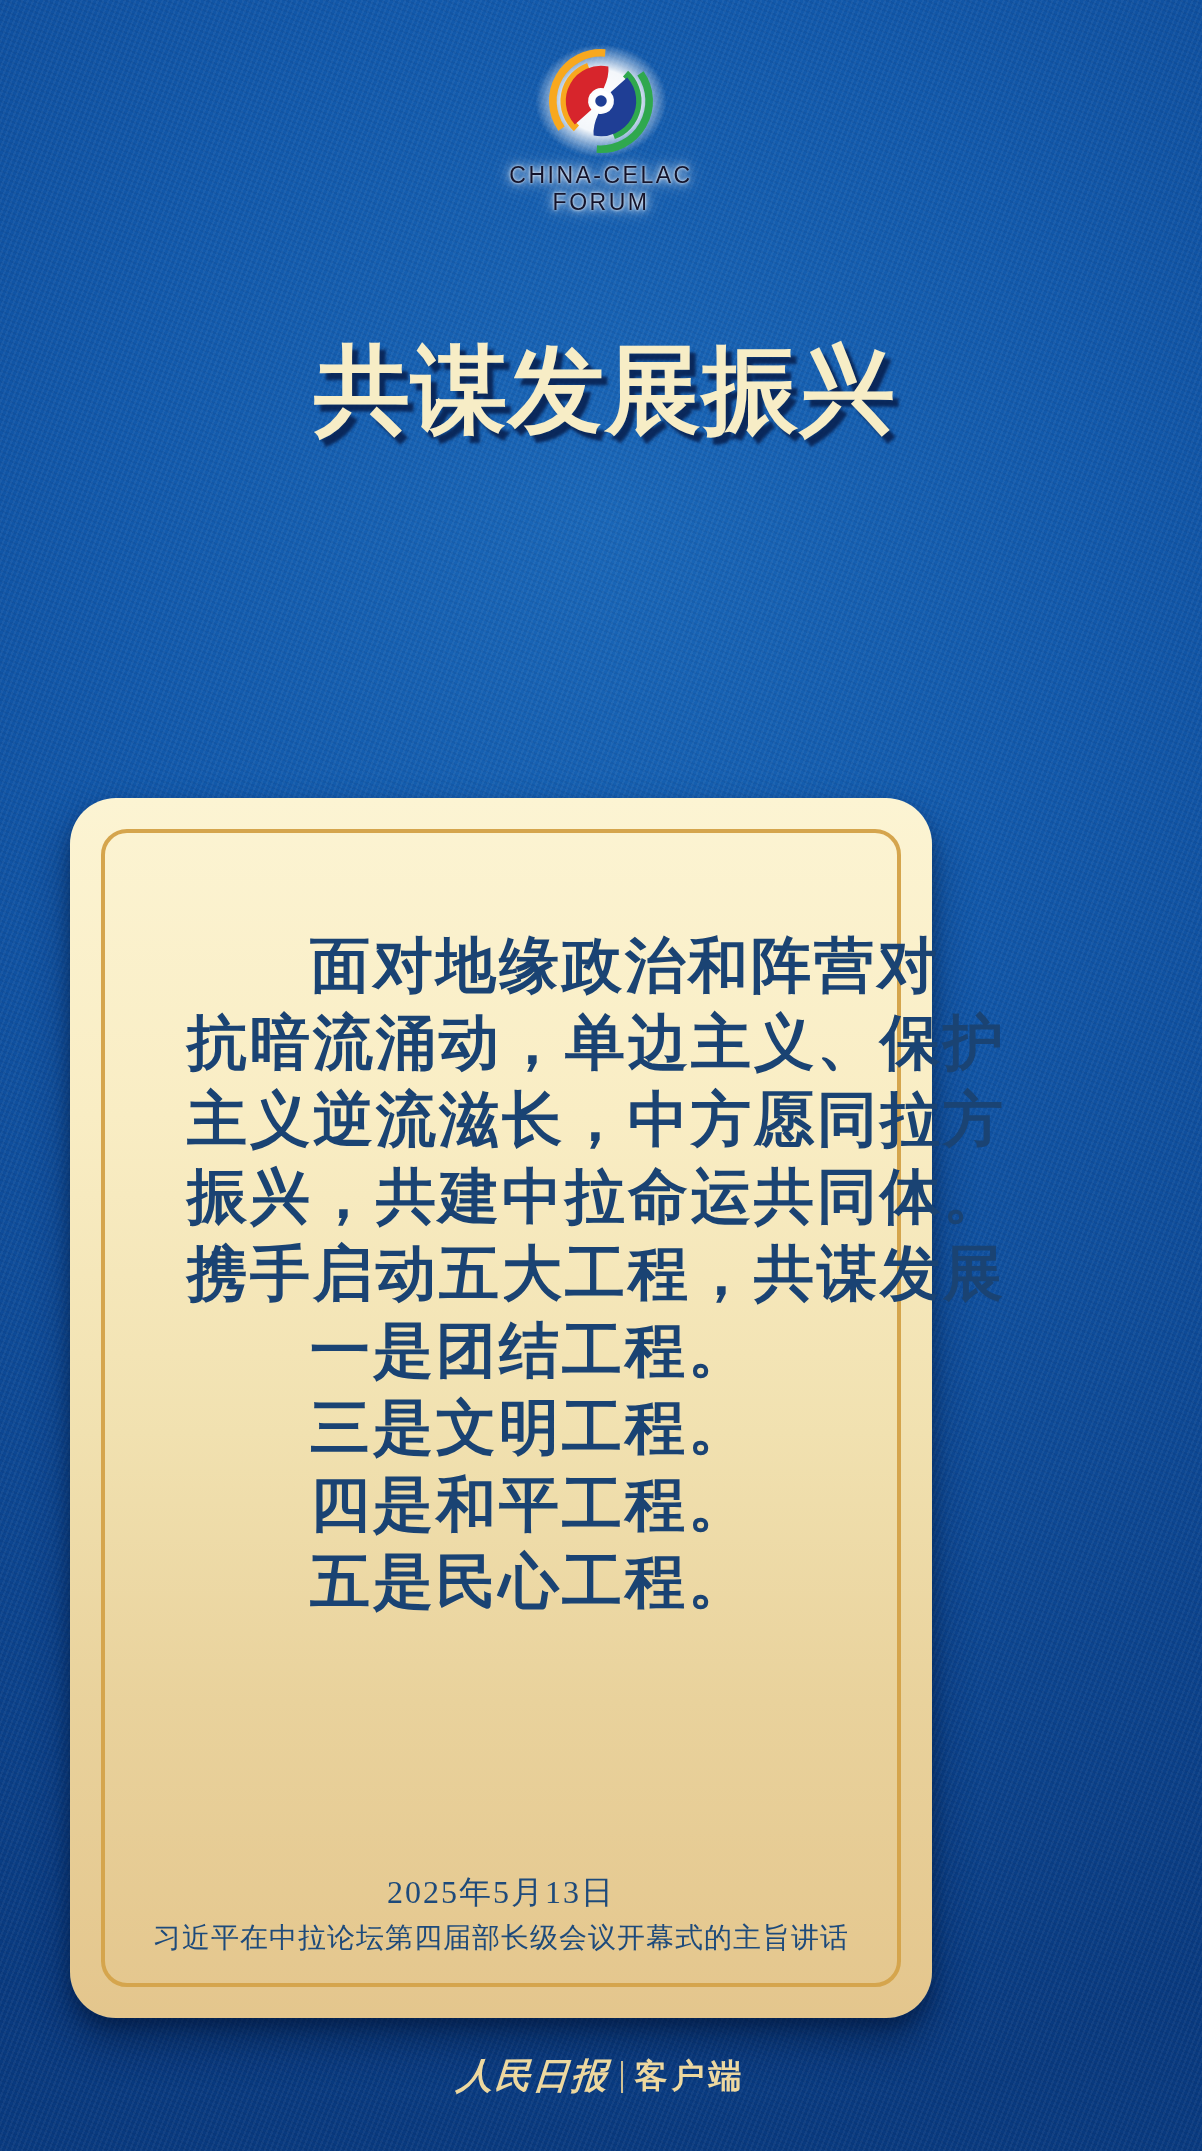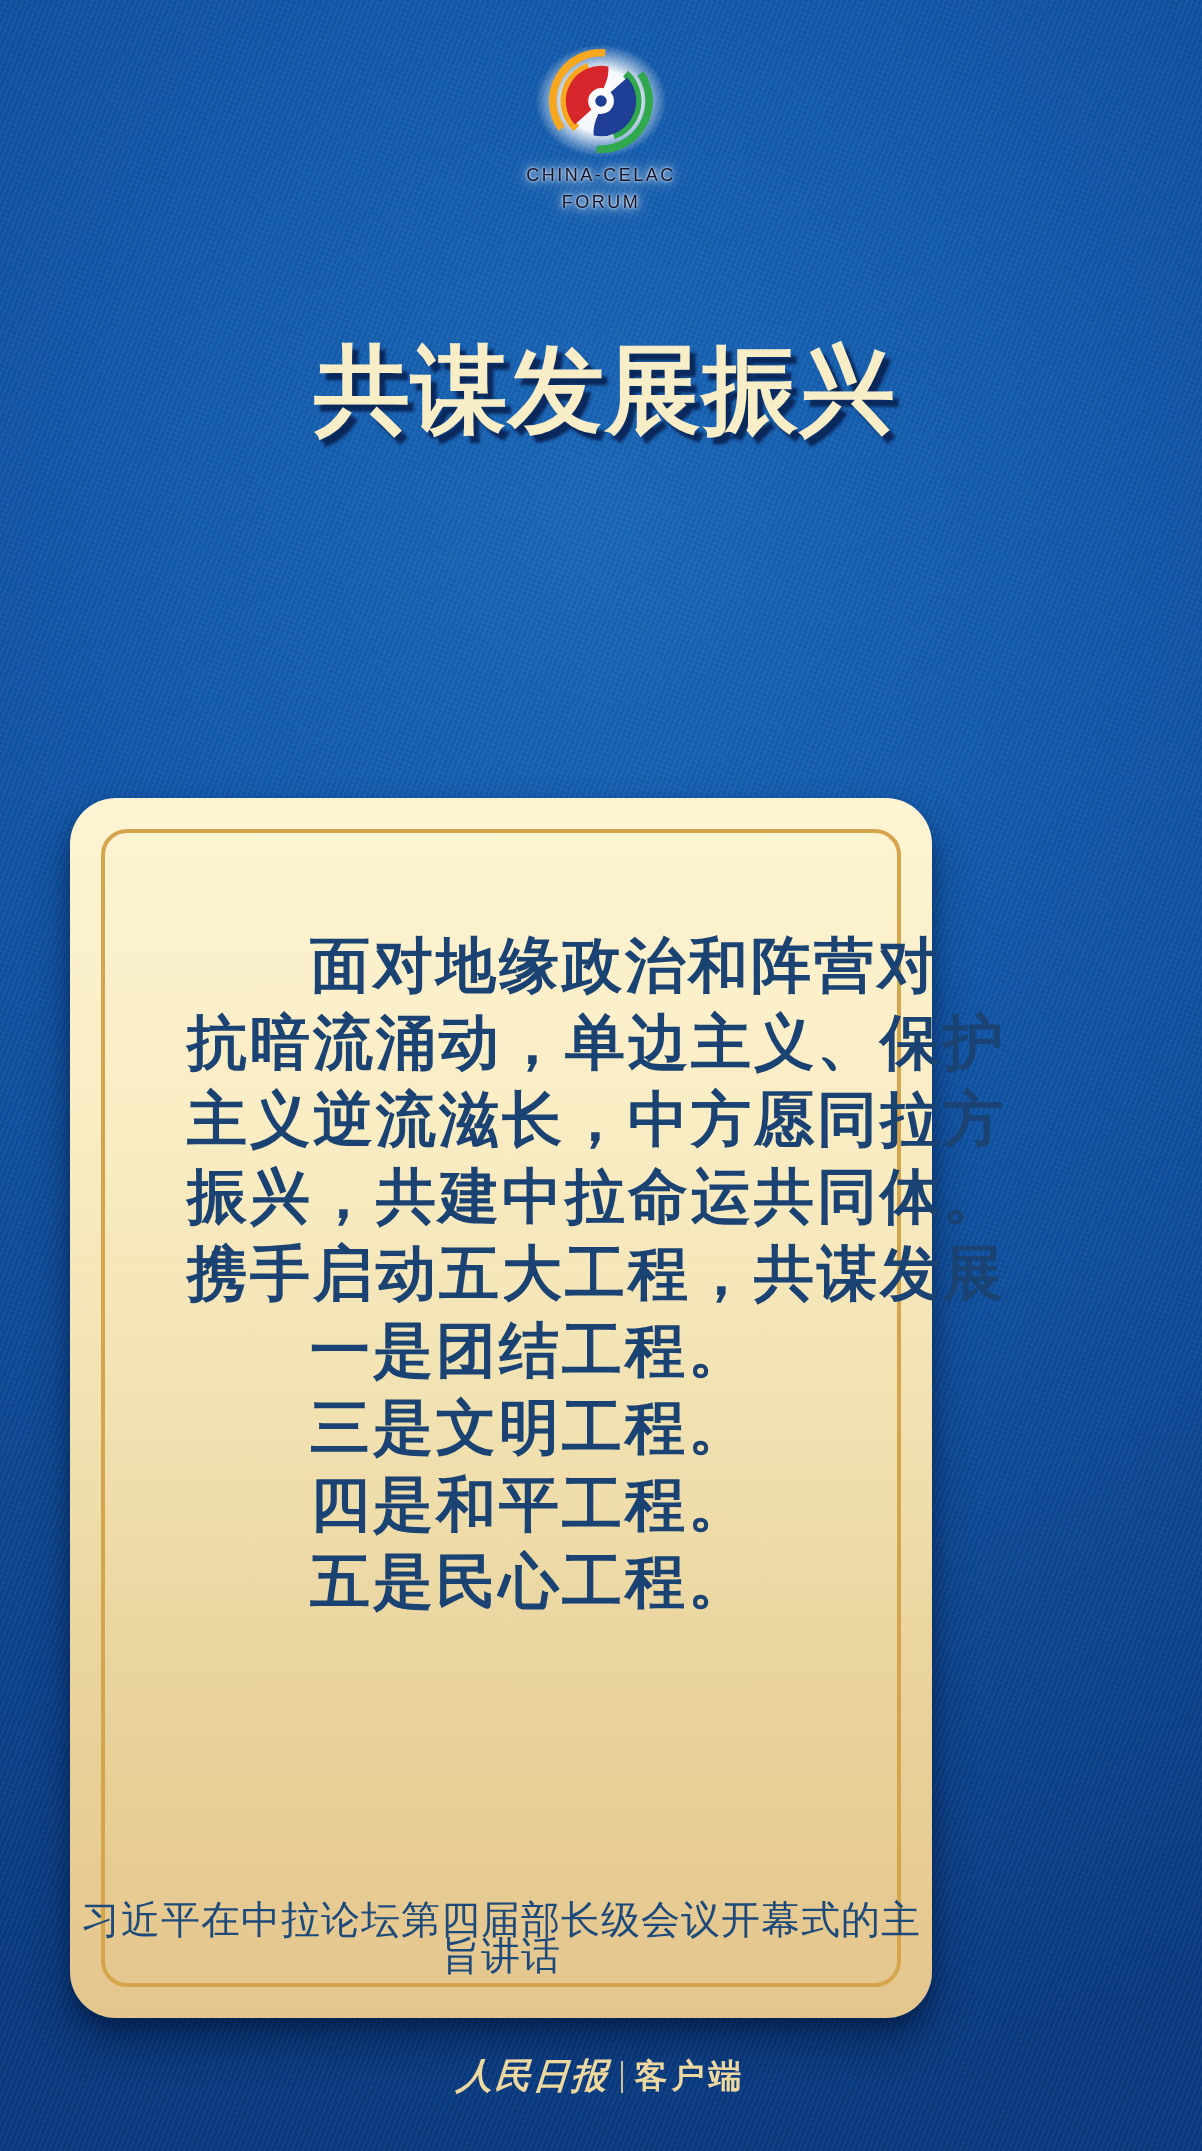--- a/index.html
+++ b/index.html
@@ -14,21 +14,21 @@
       repeating-linear-gradient(22deg, rgba(4,14,48,0.06) 0px, rgba(4,14,48,0.06) 2px, rgba(4,14,48,0) 2px, rgba(4,14,48,0) 5px),
       radial-gradient(120% 75% at 50% 24%, #1a67b8 0%, #1259ab 34%, #0f4e9c 58%, #0c448e 78%, #093a7f 100%);
   }
 
   
   .logo-wrap{position:absolute;top:36px;left:0;right:0;text-align:center;}
   .logo-swirl{display:block;margin:0 auto;width:156px;height:130px;}
   .forum-name{
     margin-top:-4px;
     color:#14142c;
-    font-size:18px;line-height:27px;letter-spacing:2.5px;font-weight:400;
+    font-size:23px;line-height:27px;letter-spacing:2.5px;font-weight:400;
     text-shadow:0 0 3px rgba(255,255,255,1),0 0 9px rgba(255,255,255,0.95),0 0 18px rgba(255,255,255,0.8);
   }
 
   
   .poster-title{
     position:absolute;top:322px;left:8px;right:0;
     text-align:center;
     font-family:"Liberation Serif","DejaVu Serif",serif;
     font-weight:700;
     font-size:96px;line-height:138px;letter-spacing:1px;
@@ -59,21 +59,21 @@
   }
   .quote-line{height:77px;line-height:77px;white-space:nowrap;}
   .ind{text-indent:2.05em;}
   .quote-footer{
     position:absolute;left:0;right:0;top:1076px;
     text-align:center;
     font-family:"Liberation Serif","DejaVu Serif",serif;
     color:#1d4a7b;
   }
   .quote-date{font-size:32px;line-height:36px;letter-spacing:2px;}
-  .quote-attr{margin-top:28px;font-size:39px;line-height:36px;letter-spacing:1px;}
+  .quote-attr{margin-top:10px;font-size:28px;line-height:36px;letter-spacing:1px;}
 
   
   .brand{
     position:absolute;left:0;right:0;top:2052px;
     display:flex;align-items:center;justify-content:center;gap:12px;
     color:#edd89f;
   }
   .brand-script{
     font-family:"DejaVu Serif","Liberation Serif",serif;
     font-style:italic;font-weight:700;
@@ -135,20 +135,21 @@
       <div class="quote-line">主义逆流滋长，中方愿同拉方</div>
       <div class="quote-line">振兴，共建中拉命运共同体。</div>
       <div class="quote-line">携手启动五大工程，共谋发展</div>
       <div class="quote-line ind">一是团结工程。</div>
       <div class="quote-line ind">三是文明工程。</div>
       <div class="quote-line ind">四是和平工程。</div>
       <div class="quote-line ind">五是民心工程。</div>
     </div>
 
     <div class="quote-footer">
+      <div class="quote-date">2025年5月13日</div>
       <div class="quote-attr">习近平在中拉论坛第四届部长级会议开幕式的主旨讲话</div>
     </div>
   </div>
 
   <div class="brand">
     <span class="brand-script">人民日报</span>
     <span class="brand-divider"></span>
     <span class="brand-client">客户端</span>
   </div>
 

